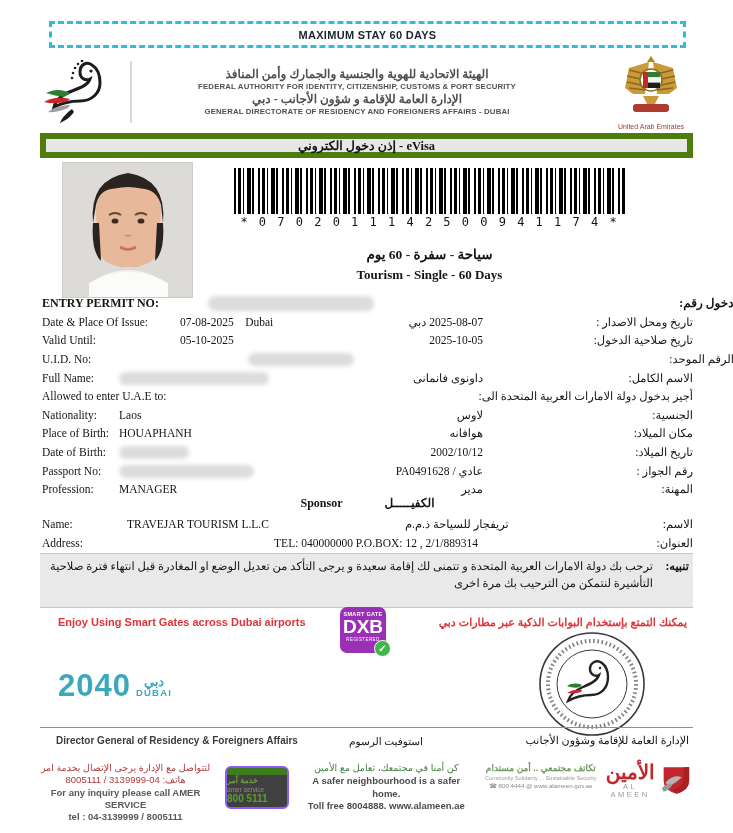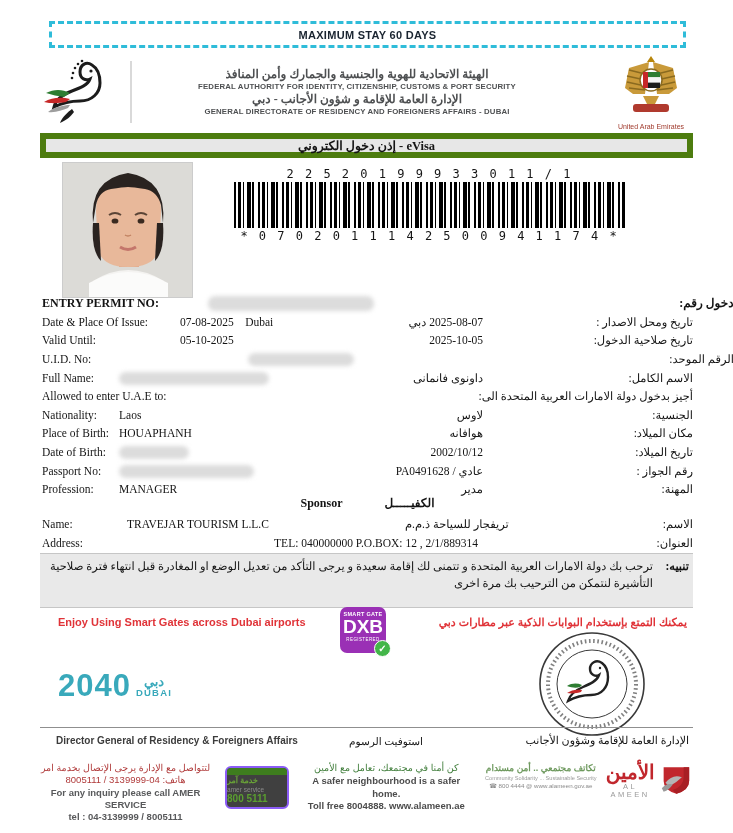--- a/index.html
+++ b/index.html
@@ -212,25 +212,28 @@
       <path d="M72 52 Q78 48 84 52" stroke="#5a4436" stroke-width="2" fill="none"></path>
       <ellipse cx="52" cy="58" rx="3.4" ry="2.6" fill="#3a2a20"></ellipse>
       <ellipse cx="78" cy="58" rx="3.4" ry="2.6" fill="#3a2a20"></ellipse>
       <path d="M62 72 Q65 74 68 72" stroke="#c08060" stroke-width="1.5" fill="none"></path>
       <path d="M57 84 Q65 89 73 84" stroke="#c4766b" stroke-width="3" fill="none"></path>
       <path d="M26 120 Q65 98 105 120 L105 136 L26 136 Z" fill="#fbfbfa"></path>
     </svg>
   </div>
 
   <div class="barcode-wrap">
-    <div class="bc-top">2 2 5 2 0 1 9 9 9 3 3 0 1 1 / 1</div>
     <div class="bc-bars"></div>
     <div class="bc-bottom">* 0 7 0 2 0 1 1 1 4 2 5 0 0 9 4 1 1 7 4 *</div>
   </div>
 
+  <div class="visa-type">
+    <div class="vt-ar">سياحة - سفرة - 60 يوم</div>
+    <div class="vt-en">Tourism - Single - 60 Days</div>
+  </div>
 
   <div class="fields">
     <div class="frow bold">
       <div class="el">ENTRY PERMIT NO:</div>
       <div class="ev"><span class="redact rd-permit"></span></div>
       <div class="av"></div>
       <div class="al">إذن دخول رقم:</div>
     </div>
     <div class="frow">
       <div class="el">Date &amp; Place Of Issue:</div>

